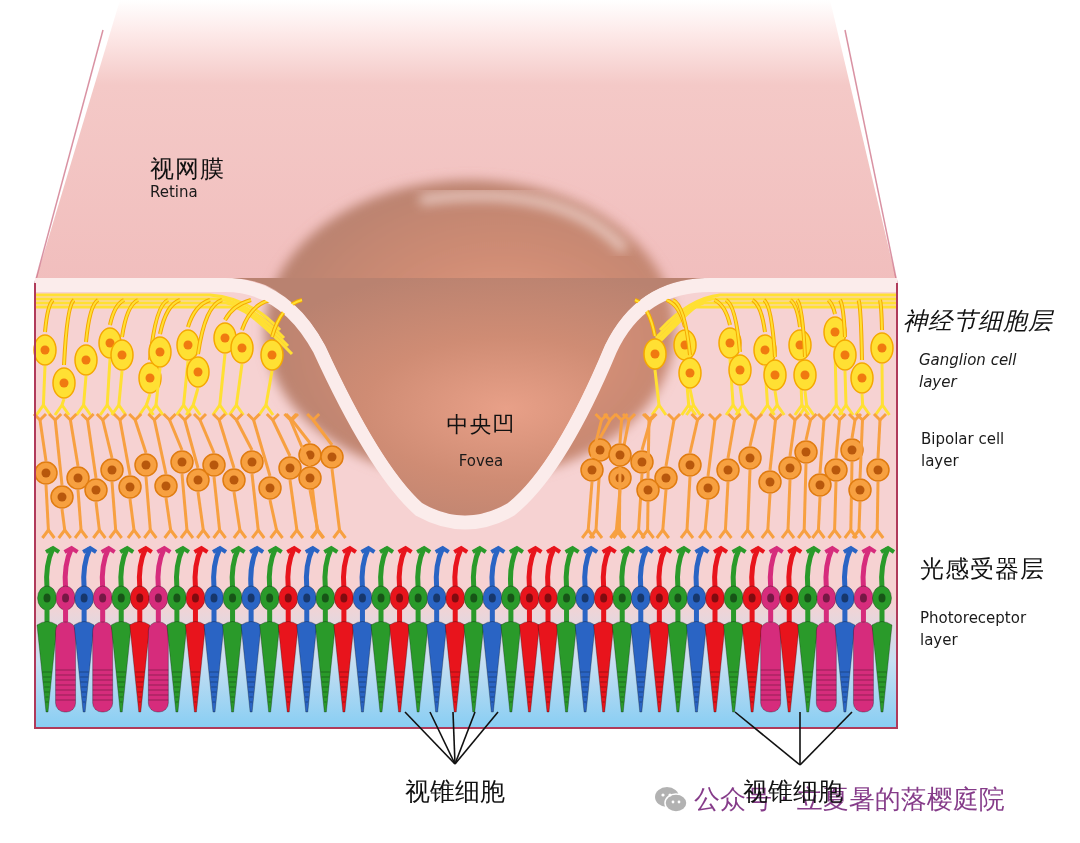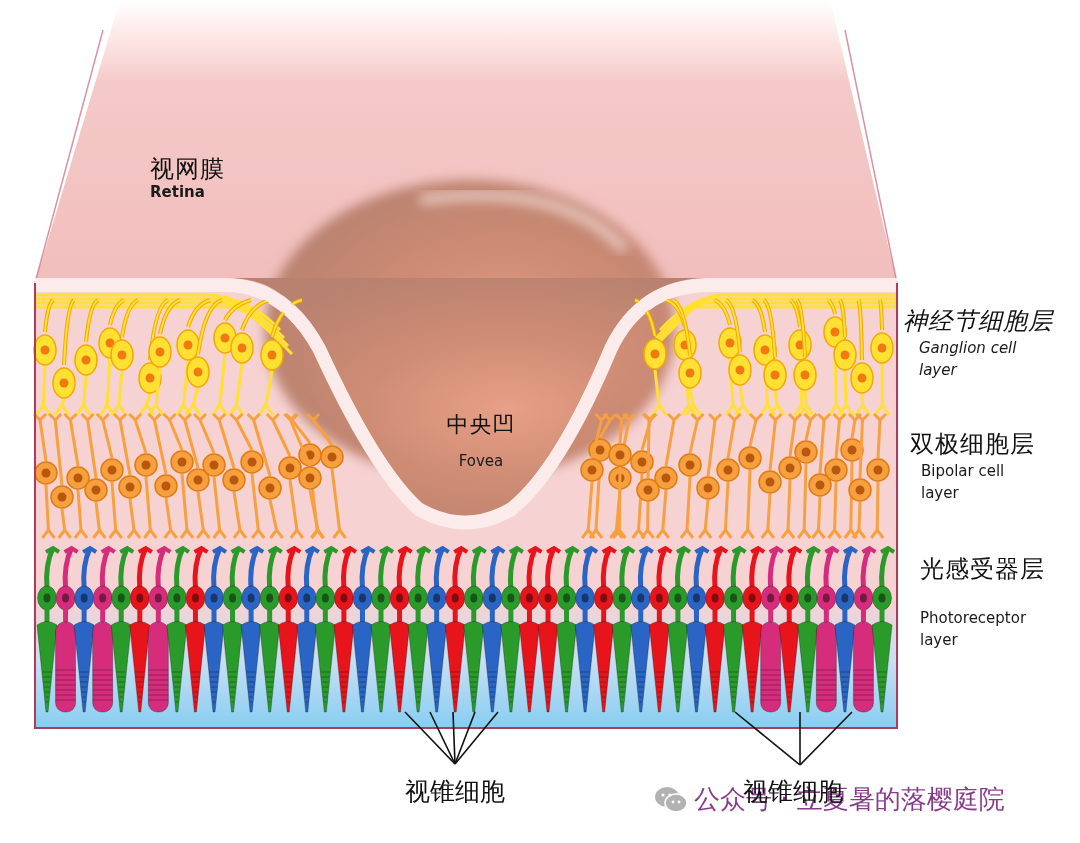--- a/index.html
+++ b/index.html
@@ -1058,36 +1058,35 @@
   </g>
   <g stroke="#111" stroke-width="1.6" fill="none">
     <line x1="735" y1="712" x2="800" y2="765"></line>
     <line x1="800" y1="712" x2="800" y2="765"></line>
     <line x1="852" y1="712" x2="800" y2="765"></line>
   </g>
 </svg>
 
 <div class="lbl" style="left:150px;top:153px;text-align:left;">
   <div class="zh">视网膜</div>
-  <div class="en" style="margin-top:-4px;font-weight:bold;">Retina</div>
+  <div class="en" style="margin-top:-4px;">Retina</div>
 </div>
 
 <div class="lbl" style="left:436px;top:410px;text-align:center;width:90px;">
   <div class="zh fovea-zh">中央凹</div>
   <div class="en" style="margin-top:10px;">Fovea</div>
 </div>
 
 <div class="lbl" style="left:903px;top:305px;font-style:italic;">
   <div class="zh">神经节细胞层</div>
-  <div class="en" style="margin-left:16px;margin-top:0;">Ganglion cell</div>
+  <div class="en" style="margin-left:16px;margin-top:12px;">Ganglion cell</div>
   <div class="en" style="margin-left:16px;">layer</div>
 </div>
 
 <div class="lbl" style="left:910px;top:428px;">
-  <div class="zh">双极细胞层</div>
   <div class="en" style="margin-left:11px;">Bipolar cell</div>
   <div class="en" style="margin-left:11px;">layer</div>
 </div>
 
 <div class="lbl" style="left:920px;top:553px;">
   <div class="zh">光感受器层</div>
   <div class="en" style="margin-top:22px;">Photoreceptor</div>
   <div class="en">layer</div>
 </div>
 

